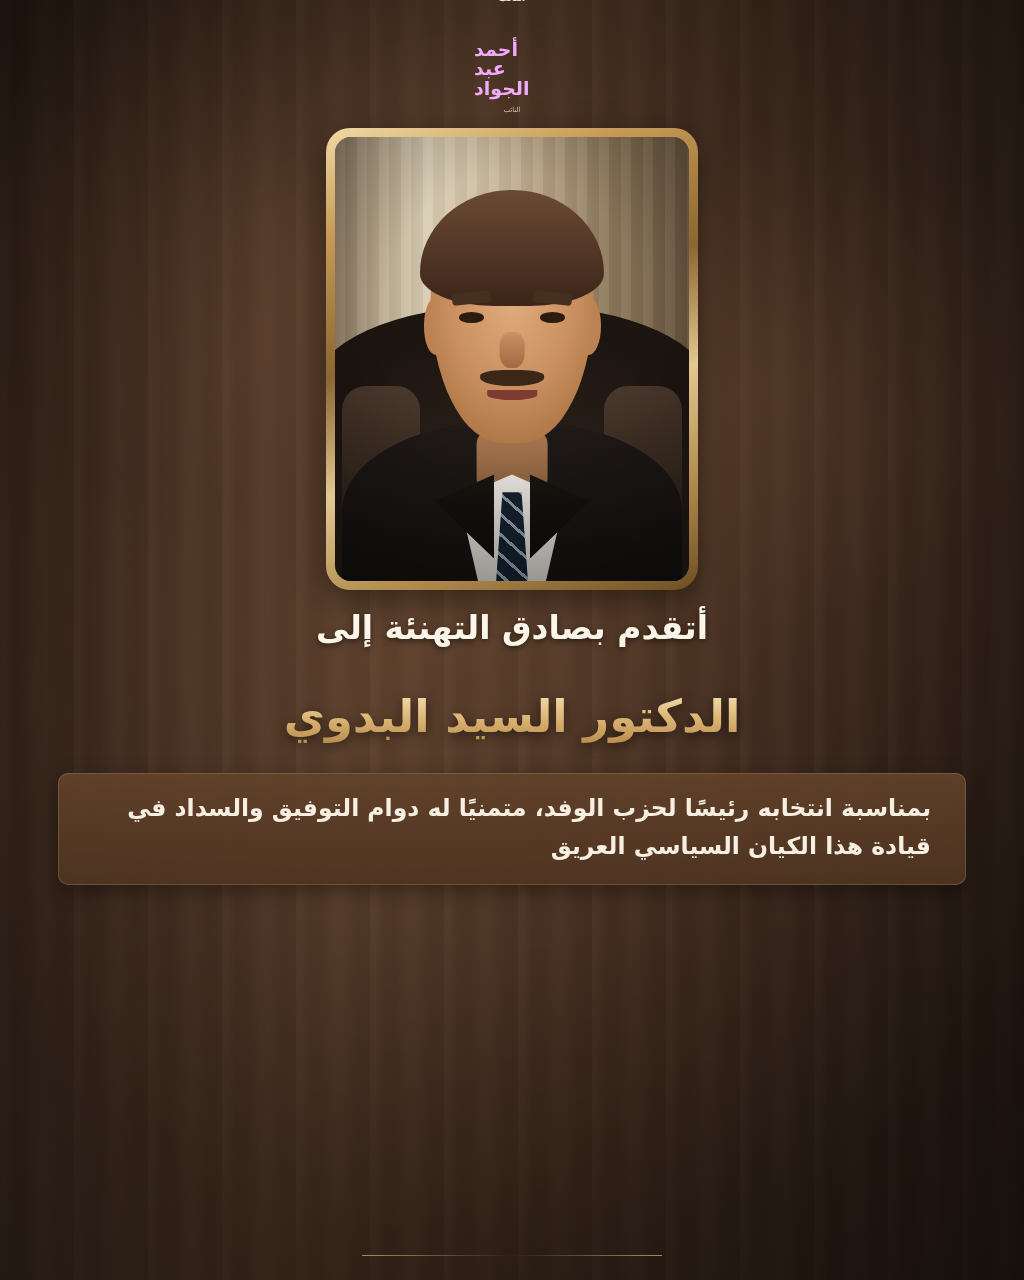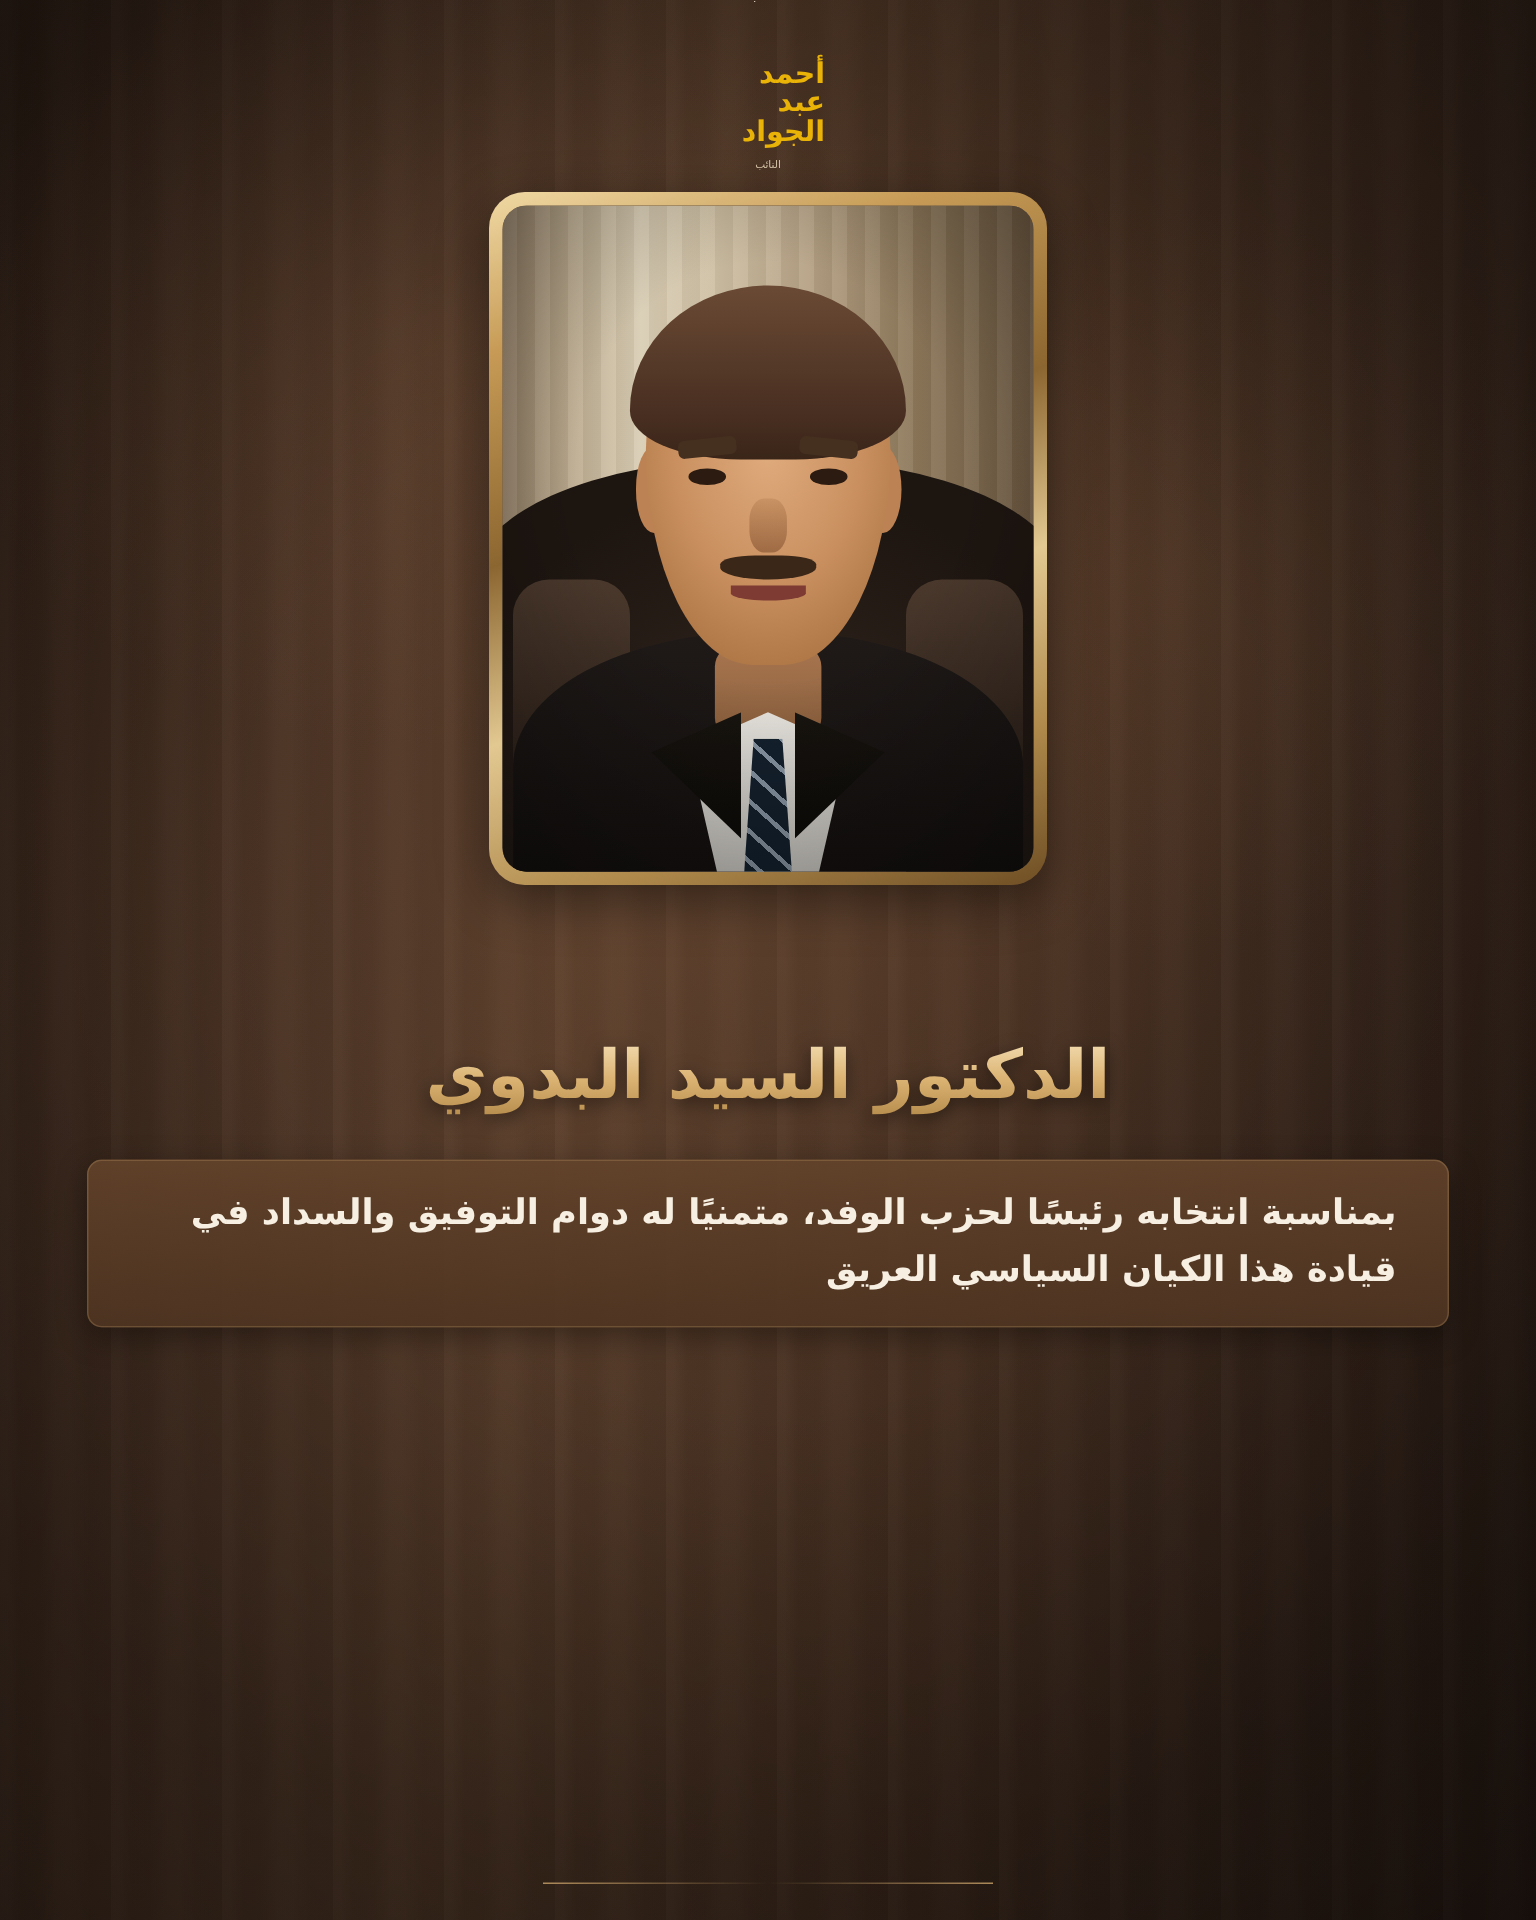--- a/index.html
+++ b/index.html
@@ -49,22 +49,22 @@
   .logo {
     width:76px; height:92px;
     display:flex; flex-direction:column; align-items:center; justify-content:center;
     gap:3px;
   }
   .logo .lg-top {
     font-size:9px; color:#efe3d2; letter-spacing:0.5px;
     font-weight:bold; line-height:1;
   }
   .logo .lg-main {
-    font-size:19px; color:#eab308; font-weight:bold;
-    line-height:1.02; text-align:right;
+    font-size:19px; color:#f0abfc; font-weight:bold;
+    line-height:1.02; text-align:left;
     letter-spacing:-1px;
     margin-top:34px;
   }
   .logo .lg-rule {
     width:46px; height:2px; background:#e9dcc6; margin-top:2px;
     opacity:.85;
   }
   .logo .lg-sub {
     font-size:7px; color:#d9c7ab; letter-spacing:2px;
   }
@@ -290,20 +290,21 @@
       <div class="ph-brow-r"></div>
       <div class="ph-eye-l"></div>
       <div class="ph-eye-r"></div>
       <div class="ph-nose"></div>
       <div class="ph-mustache"></div>
       <div class="ph-mouth"></div>
       <div class="ph-shade"></div>
     </div>
   </div>
 
+  <div class="line1">أتقدم بصادق التهنئة إلى</div>
   <div class="line2">الدكتور السيد البدوي</div>
 
   <div class="panel">بمناسبة انتخابه رئيسًا لحزب الوفد، متمنيًا له دوام التوفيق والسداد في قيادة هذا الكيان السياسي العريق</div>
 
 
   <div class="footer">
     <div class="footer-rule"></div>
     <div class="footer-rule right"></div>
   </div>
 

